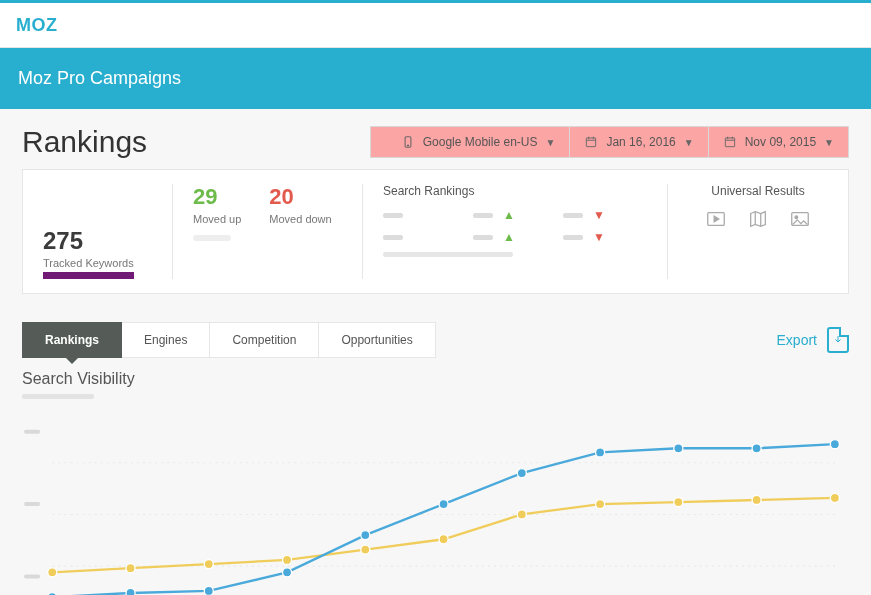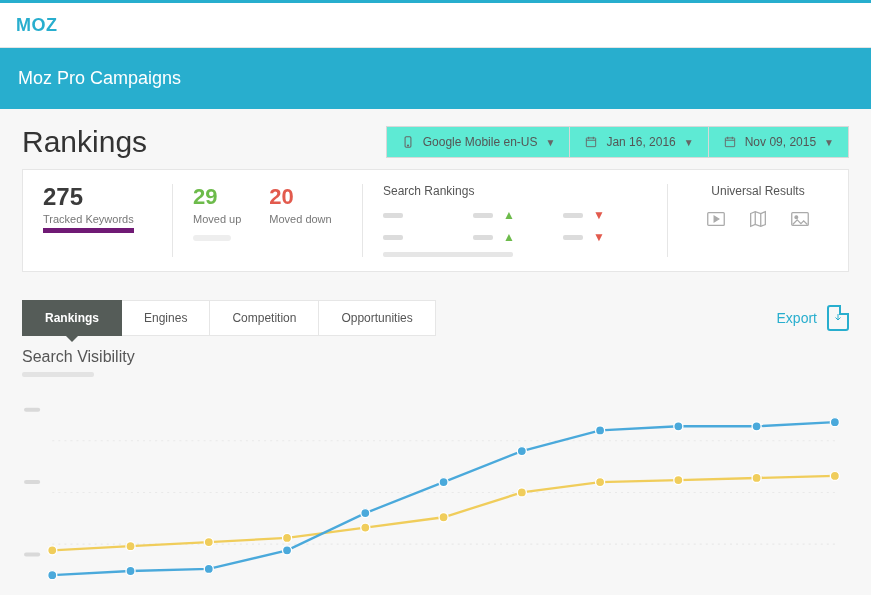--- a/index.html
+++ b/index.html
@@ -52,21 +52,21 @@
   }
 
   .wrap { padding: 16px 22px 24px; }
 
   .titlerow {
     display:flex; align-items:center; justify-content:space-between;
     margin-bottom: 10px;
   }
   .pagetitle { font-size: 30px; font-weight: 400; color: #333; }
 
-  .selectors { display:flex; gap: 0; border:1px solid var(--line); background:#5eead4; }
+  .selectors { display:flex; gap: 0; border:1px solid var(--line); background:#fca5a5;padding-left:16px; }
   .selector {
     display:flex; align-items:center; gap:8px;
     padding: 8px 14px;
     border-left:1px solid var(--line);
     color: var(--selector-text);
     font-size: 12px;
     cursor:pointer;
   }
   .selector:first-child { border-left:none; }
   .selector svg { width:14px; height:14px; }
@@ -77,23 +77,23 @@
     display:flex;
     background:#fff;
     border:1px solid var(--line-soft);
     margin-bottom: 28px;
   }
   .sumbox { padding: 14px 20px; position:relative; }
   .sumbox.sep::after {
     content:""; position:absolute; right:0; top:14px; bottom:14px;
     width:1px; background:var(--line-soft);
   }
-  .bignum { font-size: 24px; font-weight: 700; line-height:1.1; }
+  .bignum { font-size: 24px; font-weight: 700; line-height:1.1;margin-top:44px; }
   .sublabel { font-size: 11px; color: var(--text-gray); margin-top:3px; }
-  .sublabel-link { border-bottom: 5px solid #701a75; padding-bottom:3px; cursor:pointer; display:inline-block; }
+  .sublabel-link { border-bottom: 7px solid #701a75; padding-bottom:3px; cursor:pointer; display:inline-block; }
   .sumbox.tracked { width: 150px; }
   .sumbox.moved { display:flex; gap:28px; width: 190px; }
   .moved .col { text-align:left; }
   .moved .n { font-size: 22px; font-weight:700; }
   .moved .green { color: var(--green); }
   .moved .red { color: var(--red); }
   .moved .ghost { width:38px; height:6px; background:#eee; border-radius:3px; margin-top:10px; }
   .sumbox.keyword { flex: 1; }
   .sec-title { font-size: 12px; color: var(--selector-text); margin-bottom: 10px; }
   .kr-grid { display:grid; grid-template-columns: 70px 70px 70px; row-gap:8px; column-gap:20px; align-items:center;}

